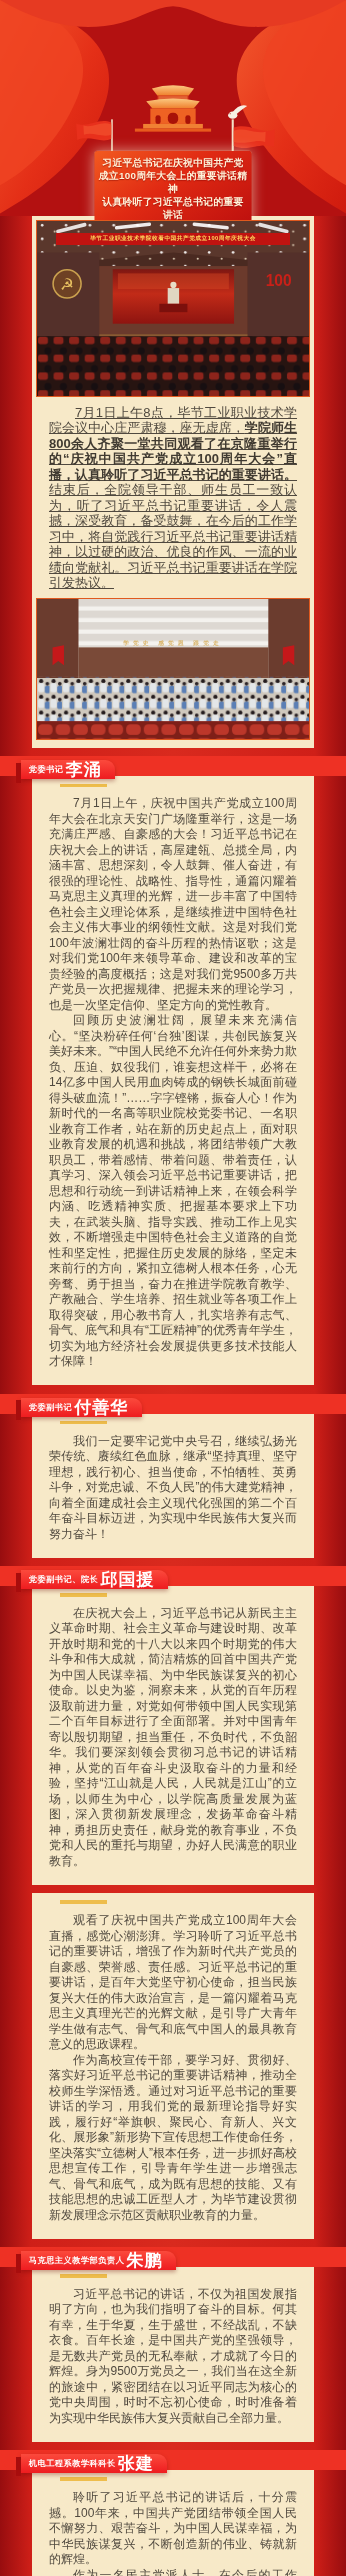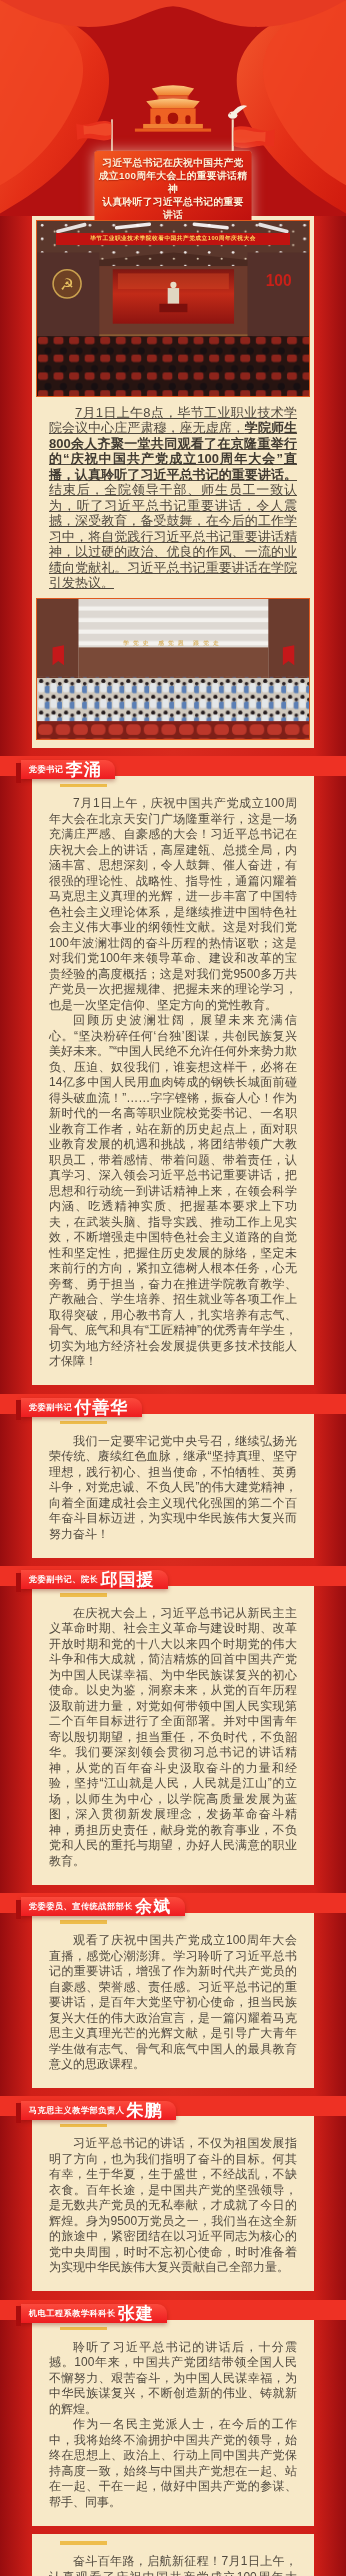--- a/index.html
+++ b/index.html
@@ -227,30 +227,25 @@
     <div class="panel speech">
       <div class="gold-line"></div>
       <div class="paras">
             <p>在庆祝大会上，习近平总书记从新民主主义革命时期、社会主义革命与建设时期、改革开放时期和党的十八大以来四个时期党的伟大斗争和伟大成就，简洁精炼的回首中国共产党为中国人民谋幸福、为中华民族谋复兴的初心使命。以史为鉴，洞察未来，从党的百年历程汲取前进力量，对党如何带领中国人民实现第二个百年目标进行了全面部署。并对中国青年寄以殷切期望，担当重任，不负时代，不负韶华。我们要深刻领会贯彻习总书记的讲话精神，从党的百年奋斗史汲取奋斗的力量和经验，坚持“江山就是人民，人民就是江山”的立场，以师生为中心，以学院高质量发展为蓝图，深入贯彻新发展理念，发扬革命奋斗精神，勇担历史责任，献身党的教育事业，不负党和人民的重托与期望，办好人民满意的职业教育。</p>
           </div>
     </div>
   </section>
 
 
   <section class="speaker">
-    <div class="tag-row">
-      <div class="tag">
-        <span class="tag-role">党委委员、宣传统战部部长</span>
-        <span class="tag-name">余斌</span>
-      </div>
-    </div>
     <div class="panel speech">
       <div class="gold-line"></div>
       <div class="paras">
             <p>观看了庆祝中国共产党成立100周年大会直播，感觉心潮澎湃。学习聆听了习近平总书记的重要讲话，增强了作为新时代共产党员的自豪感、荣誉感、责任感。习近平总书记的重要讲话，是百年大党坚守初心使命，担当民族复兴大任的伟大政治宣言，是一篇闪耀着马克思主义真理光芒的光辉文献，是引导广大青年学生做有志气、骨气和底气中国人的最具教育意义的思政课程。</p>
+            <p>作为高校宣传干部，要学习好、贯彻好、落实好习近平总书记的重要讲话精神，推动全校师生学深悟透。通过对习近平总书记的重要讲话的学习，用我们党的最新理论指导好实践，履行好“举旗帜、聚民心、育新人、兴文化、展形象”新形势下宣传思想工作使命任务，坚决落实“立德树人”根本任务，进一步抓好高校思想宣传工作，引导青年学生进一步增强志气、骨气和底气，成为既有思想的技能、又有技能思想的忠诚工匠型人才，为毕节建设贯彻新发展理念示范区贡献职业教育的力量。</p>
           </div>
     </div>
   </section>
 
   <section class="speaker">
     <div class="tag-row">
       <div class="tag">
         <span class="tag-role">马克思主义教学部负责人</span>
         <span class="tag-name">朱鹏</span>
       </div>

